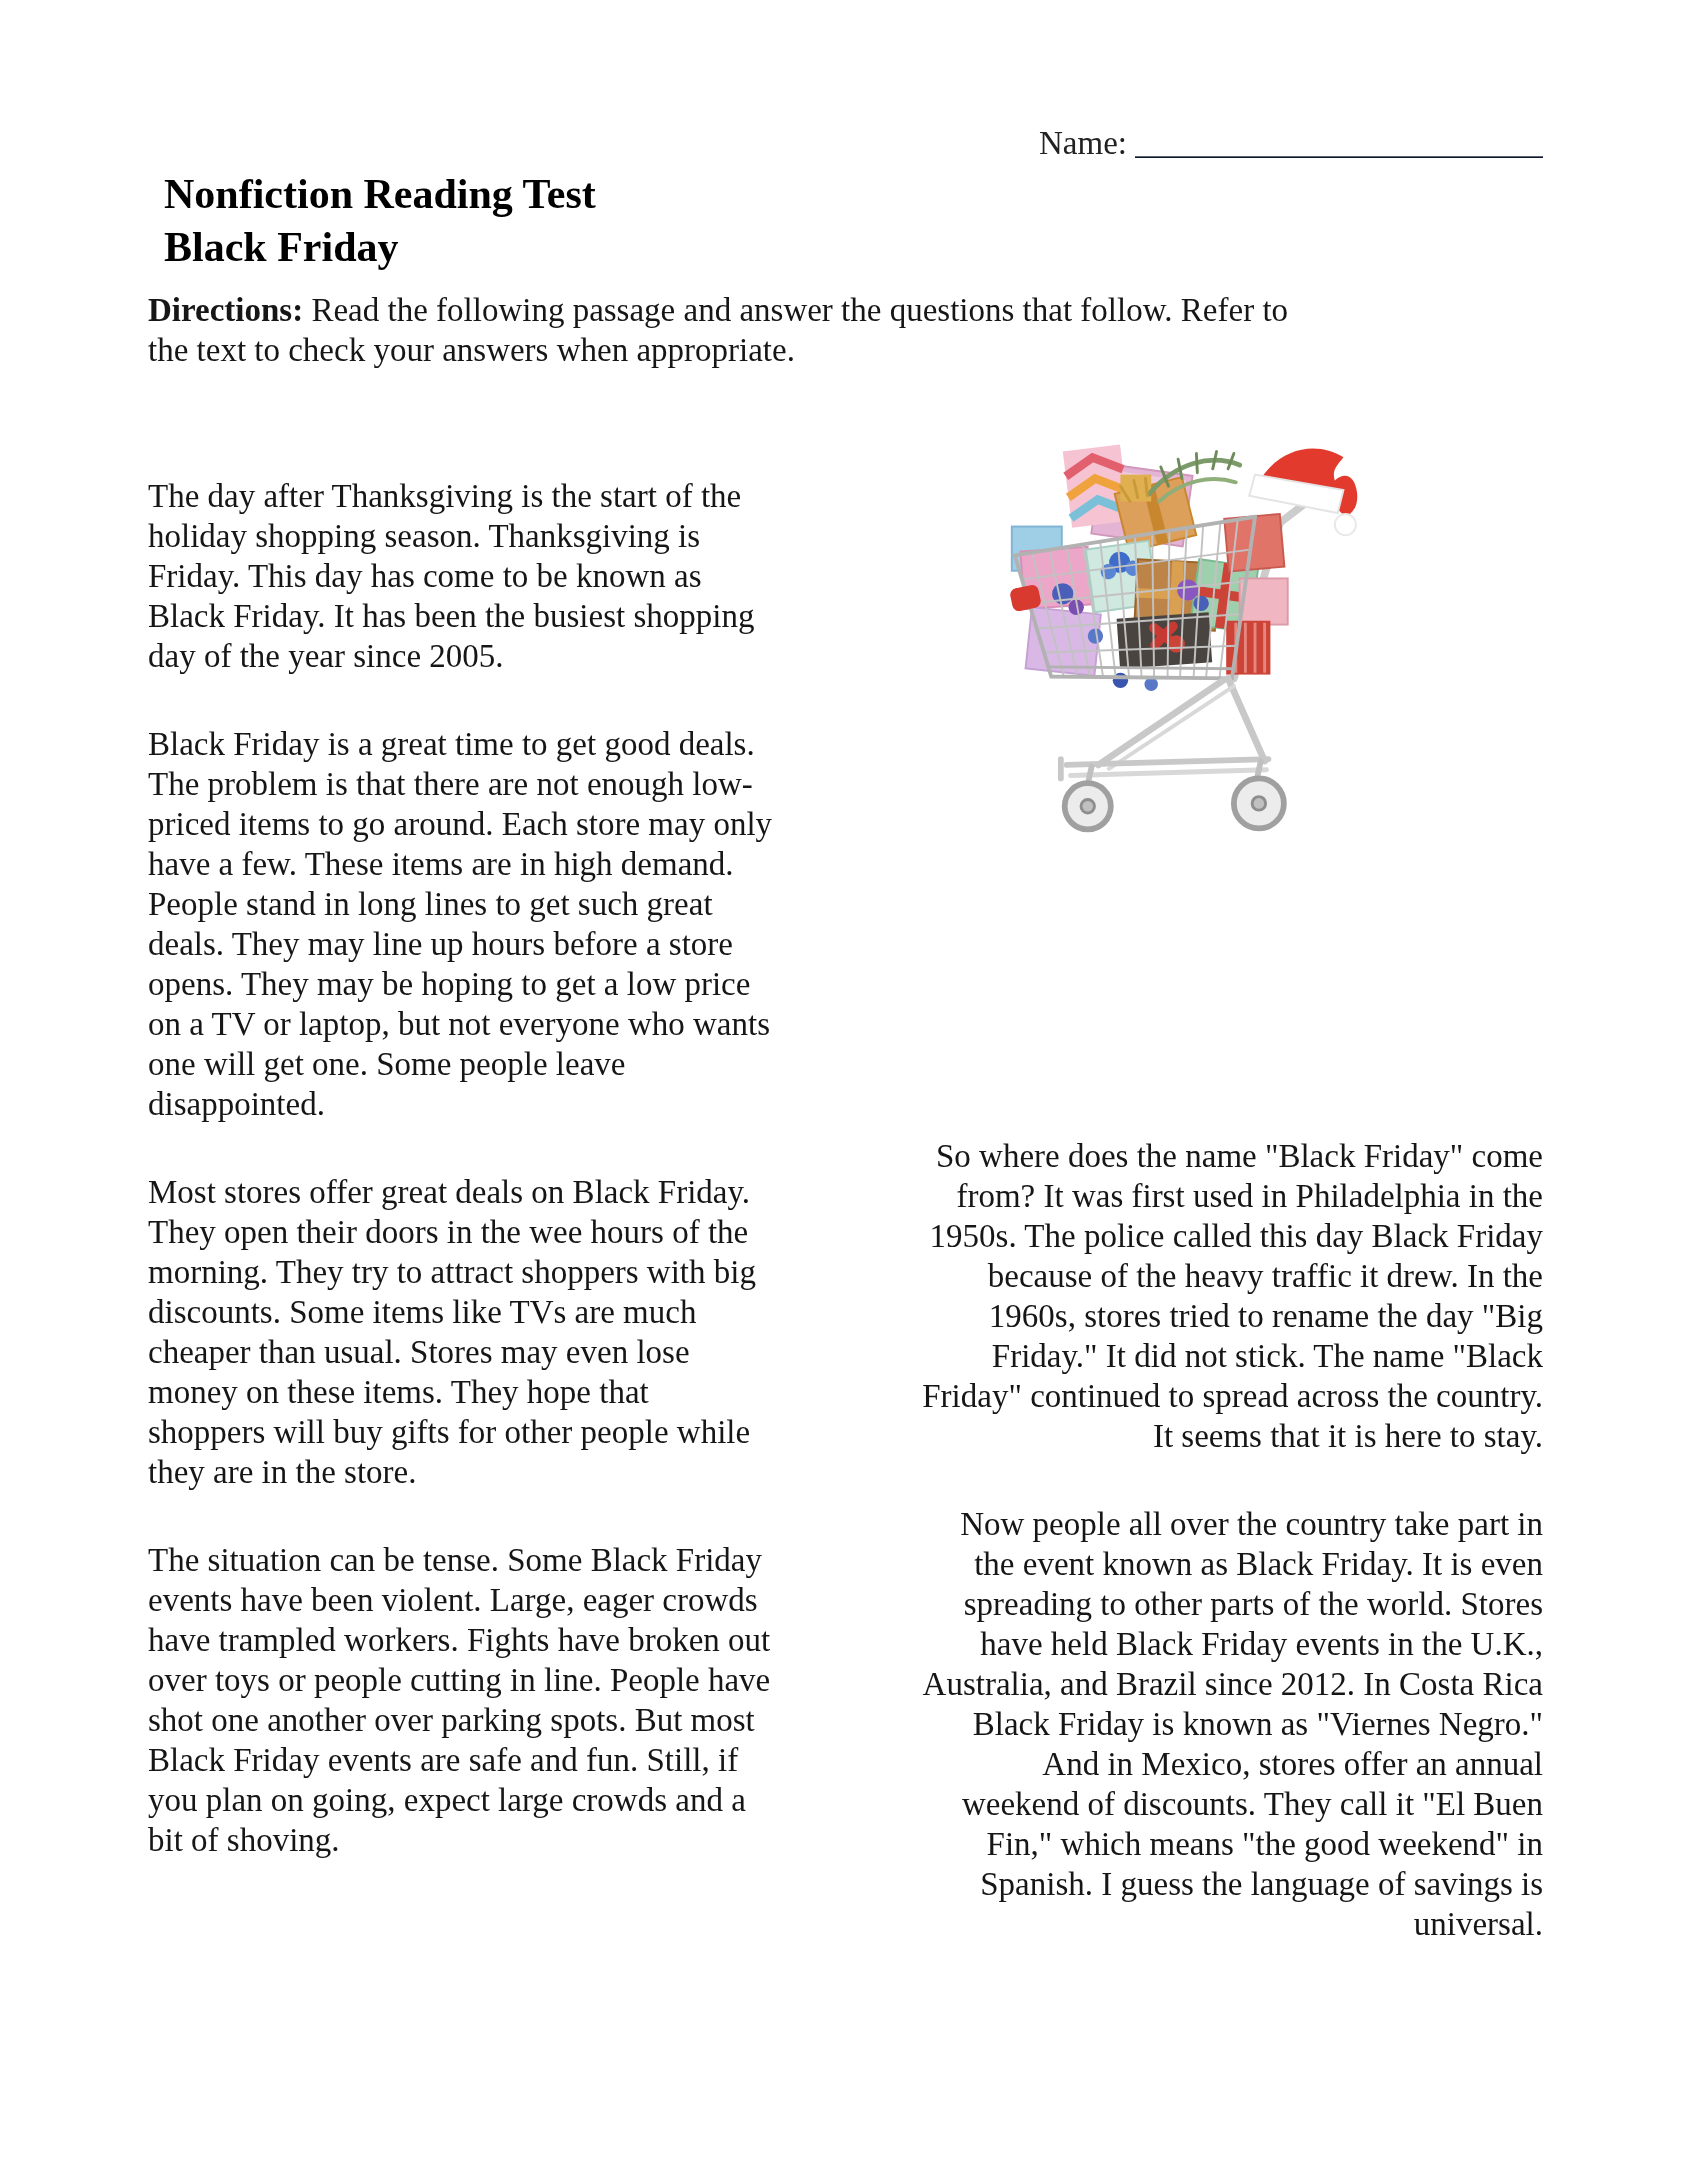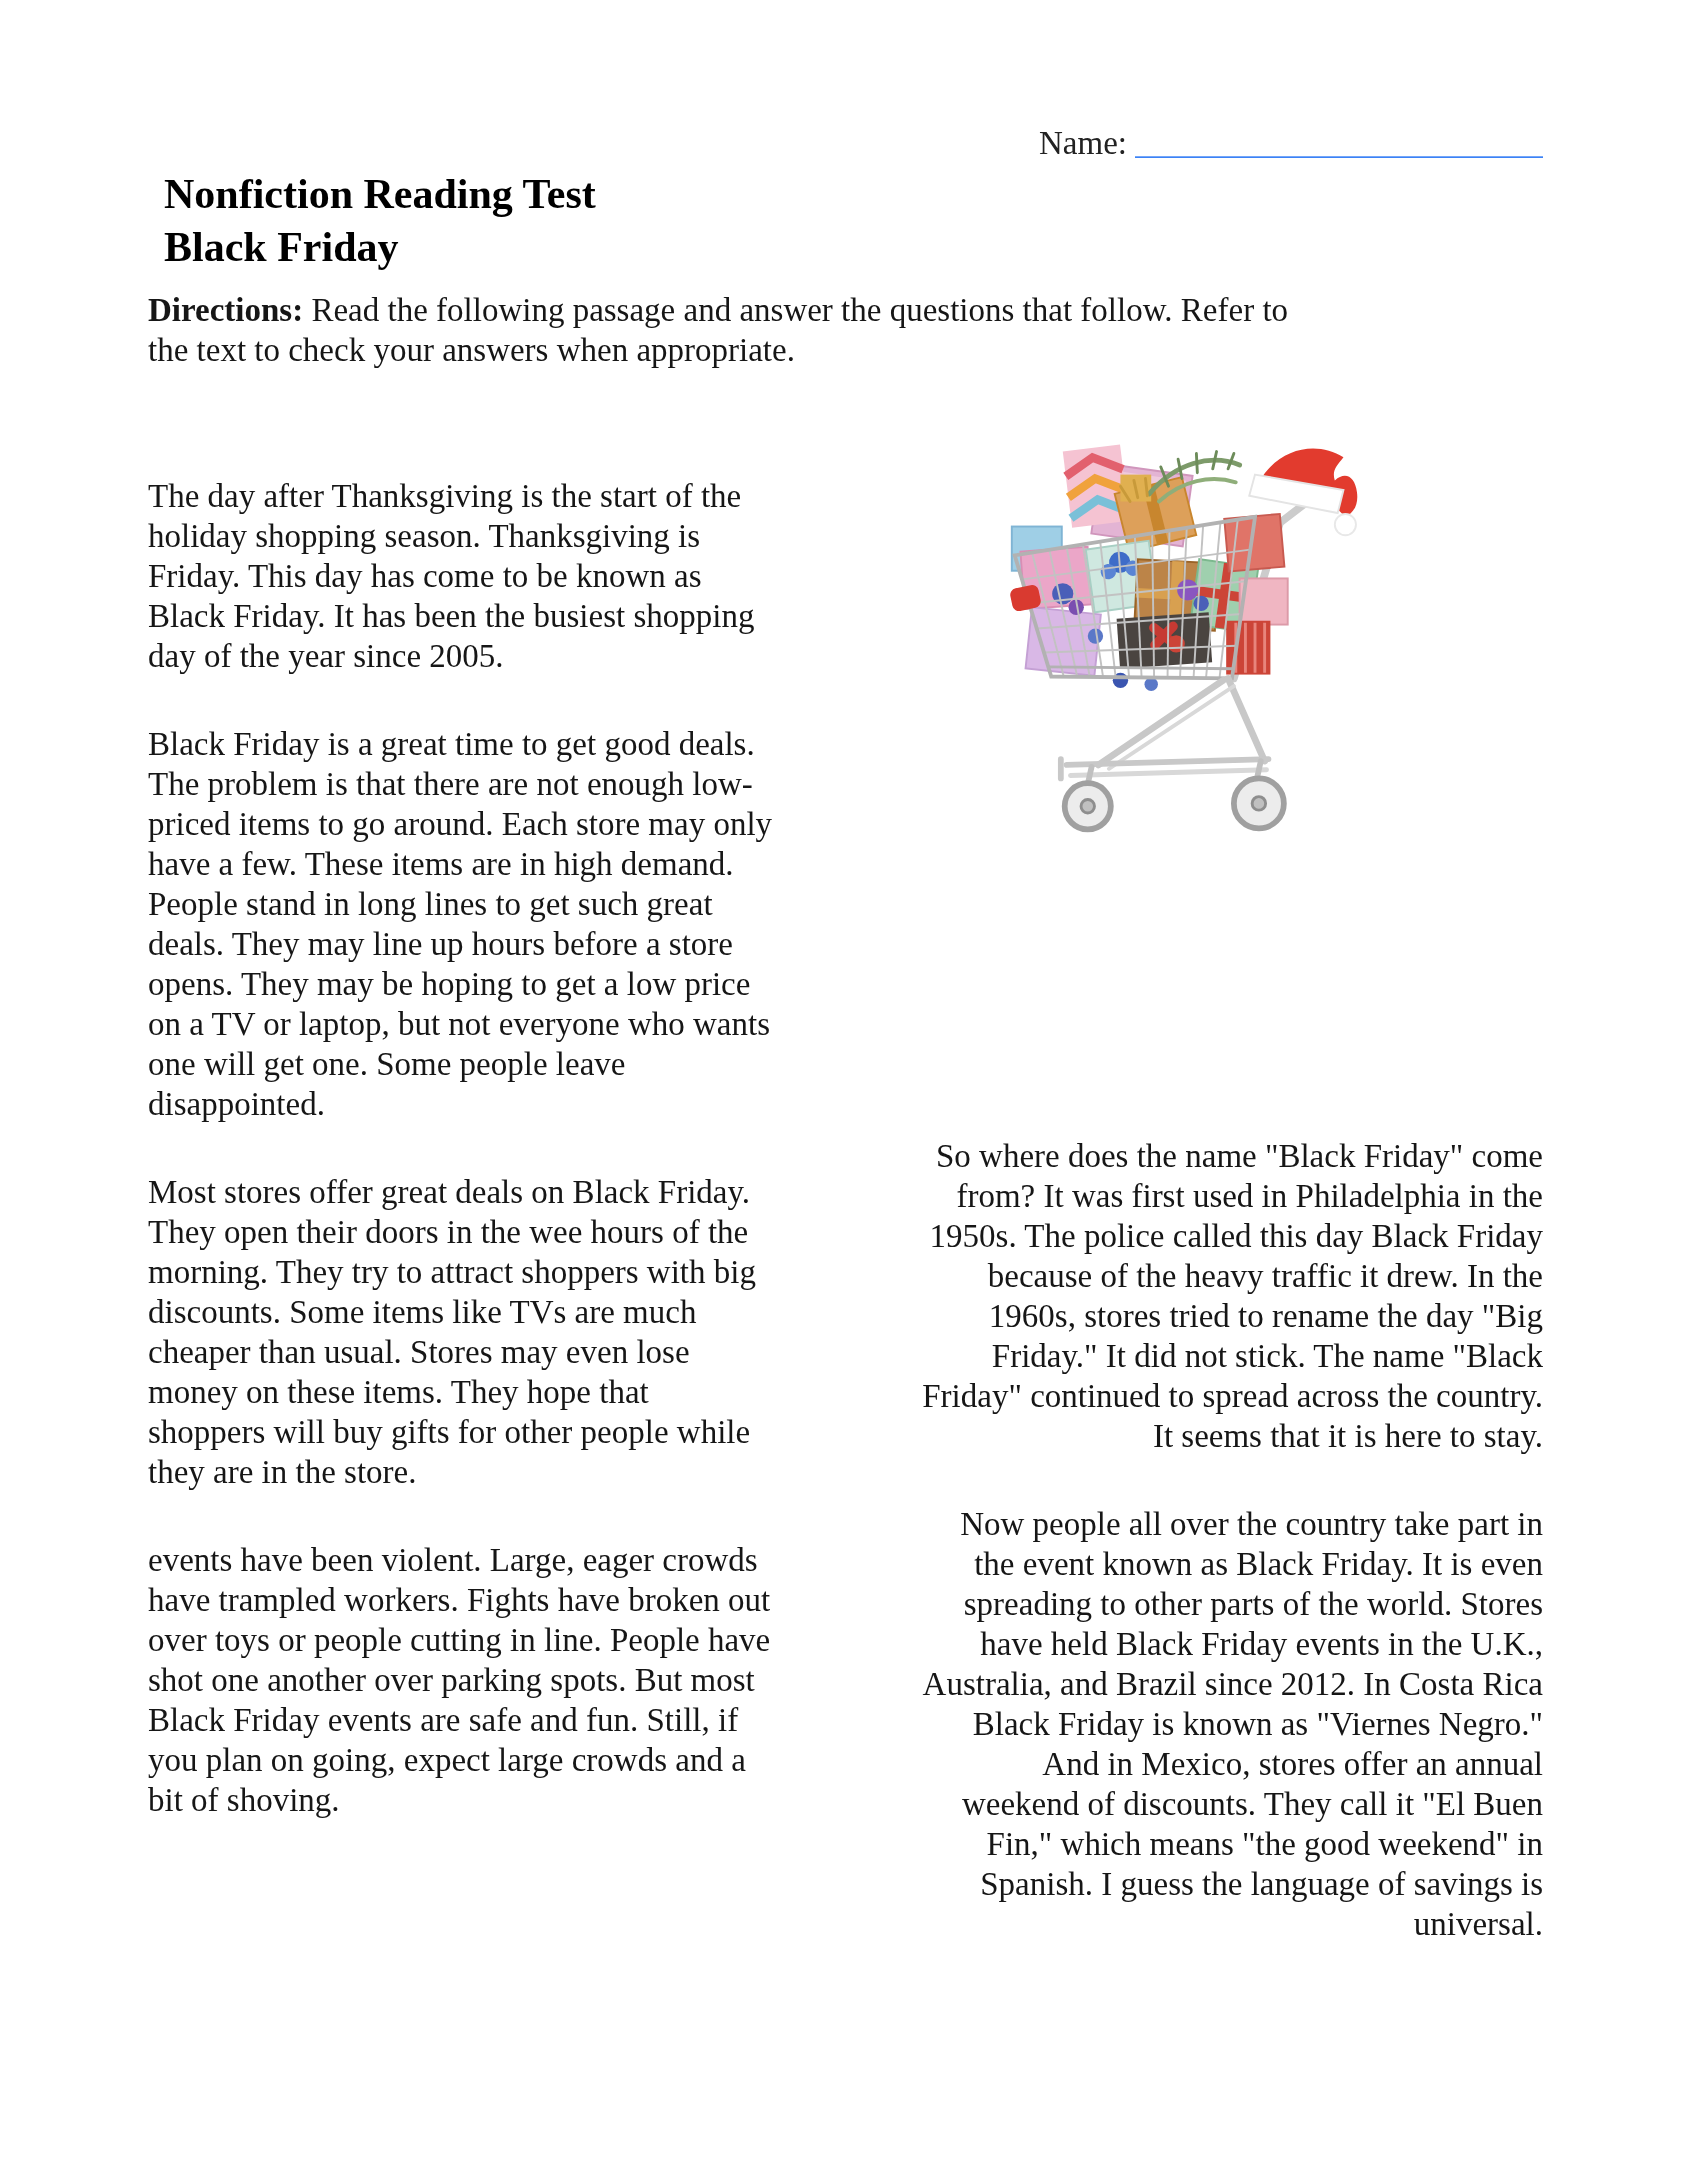--- a/index.html
+++ b/index.html
@@ -5,21 +5,21 @@
   html,body{margin:0;padding:0;background:#ffffff;}
   .page{
     position:relative;width:1682px;height:2177px;background:#ffffff;
     font-family:"Liberation Serif","DejaVu Serif",serif;color:#161616;
     overflow:hidden;
   }
   .name-row{
     position:absolute;left:1039px;top:123px;
     font-size:33px;line-height:40px;white-space:nowrap;color:#222222;
   }
-  .name-blank{letter-spacing:0.5px;color:#3b82f6;}
+  .name-blank{letter-spacing:0.5px;color:#0f172a;}
   .title{
     position:absolute;left:148px;top:152px;margin:16px;
     font-size:42px;line-height:53px;font-weight:bold;color:#000000;
   }
   .directions{
     position:absolute;left:148px;top:290px;
     font-size:33px;line-height:40px;white-space:nowrap;
   }
   .directions .b{font-weight:bold;}
   .col{position:absolute;font-size:33px;line-height:40px;margin-top:48px;}
@@ -196,20 +196,21 @@
         <div class="tline">Most stores offer great deals on Black Friday.</div>
         <div class="tline">They open their doors in the wee hours of the</div>
         <div class="tline">morning. They try to attract shoppers with big</div>
         <div class="tline">discounts. Some items like TVs are much</div>
         <div class="tline">cheaper than usual. Stores may even lose</div>
         <div class="tline">money on these items. They hope that</div>
         <div class="tline">shoppers will buy gifts for other people while</div>
         <div class="tline">they are in the store.</div>
       </div>
     <div class="para">
+        <div class="tline">The situation can be tense. Some Black Friday</div>
         <div class="tline">events have been violent. Large, eager crowds</div>
         <div class="tline">have trampled workers. Fights have broken out</div>
         <div class="tline">over toys or people cutting in line. People have</div>
         <div class="tline">shot one another over parking spots. But most</div>
         <div class="tline">Black Friday events are safe and fun. Still, if</div>
         <div class="tline">you plan on going, expect large crowds and a</div>
         <div class="tline">bit of shoving.</div>
       </div>
   </div>
 

